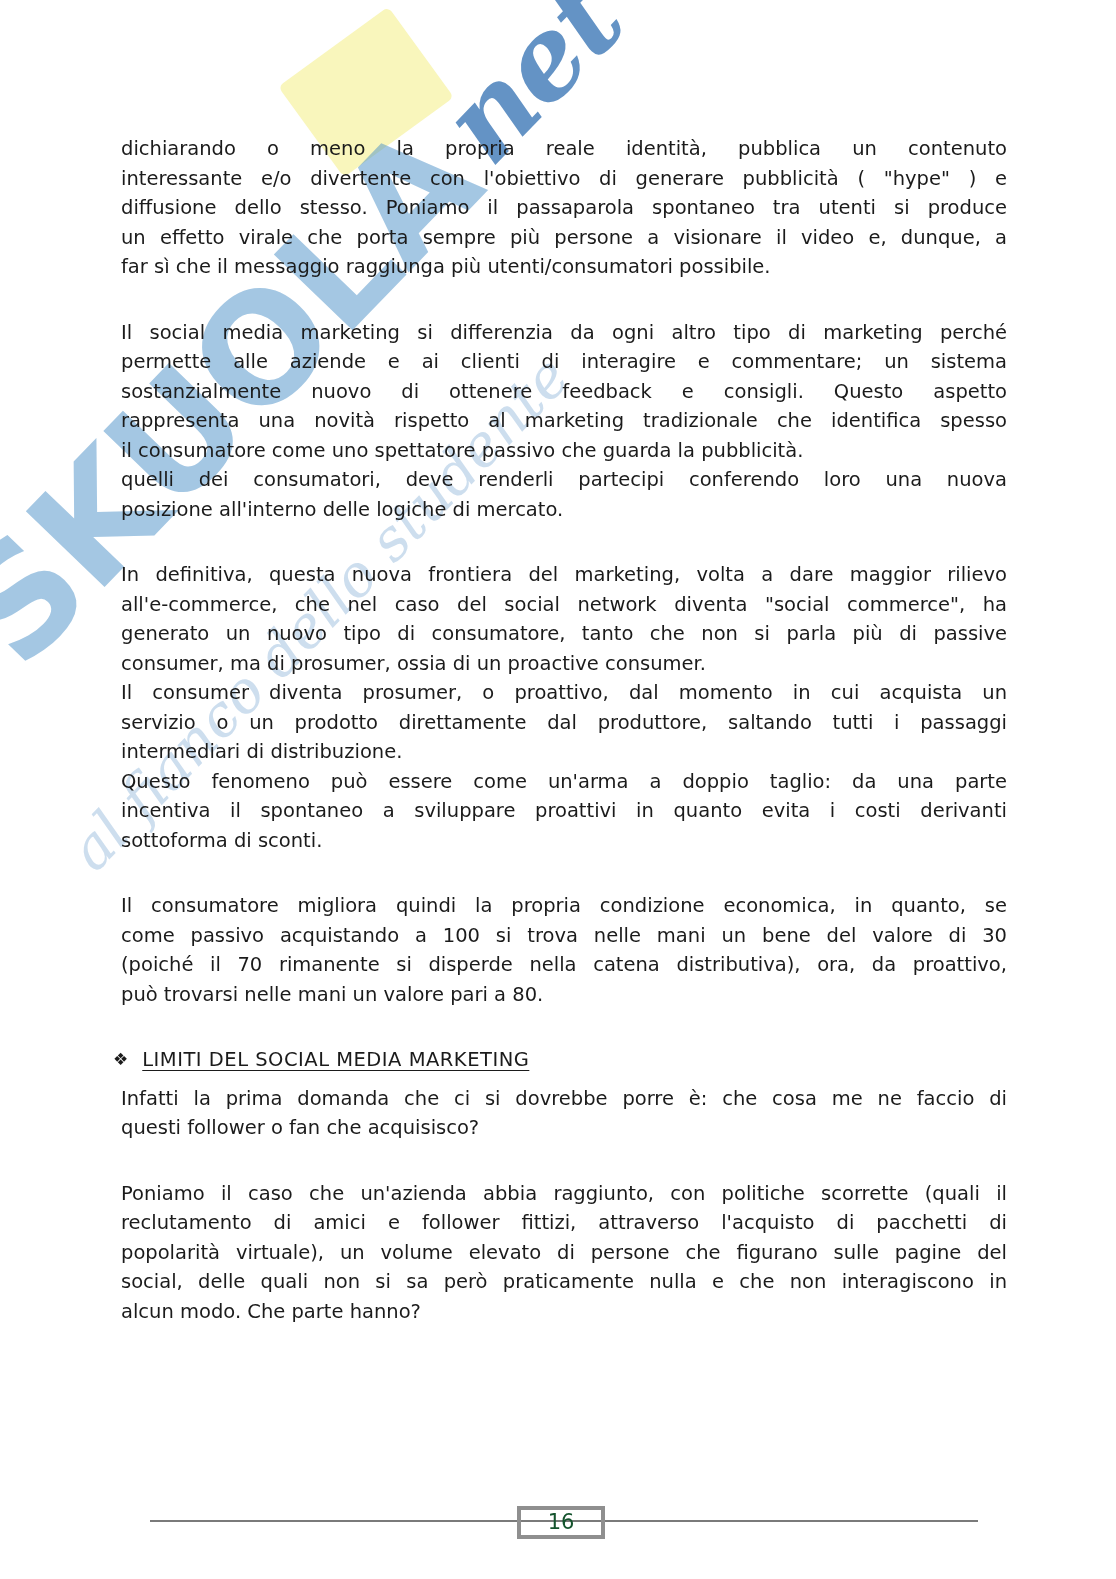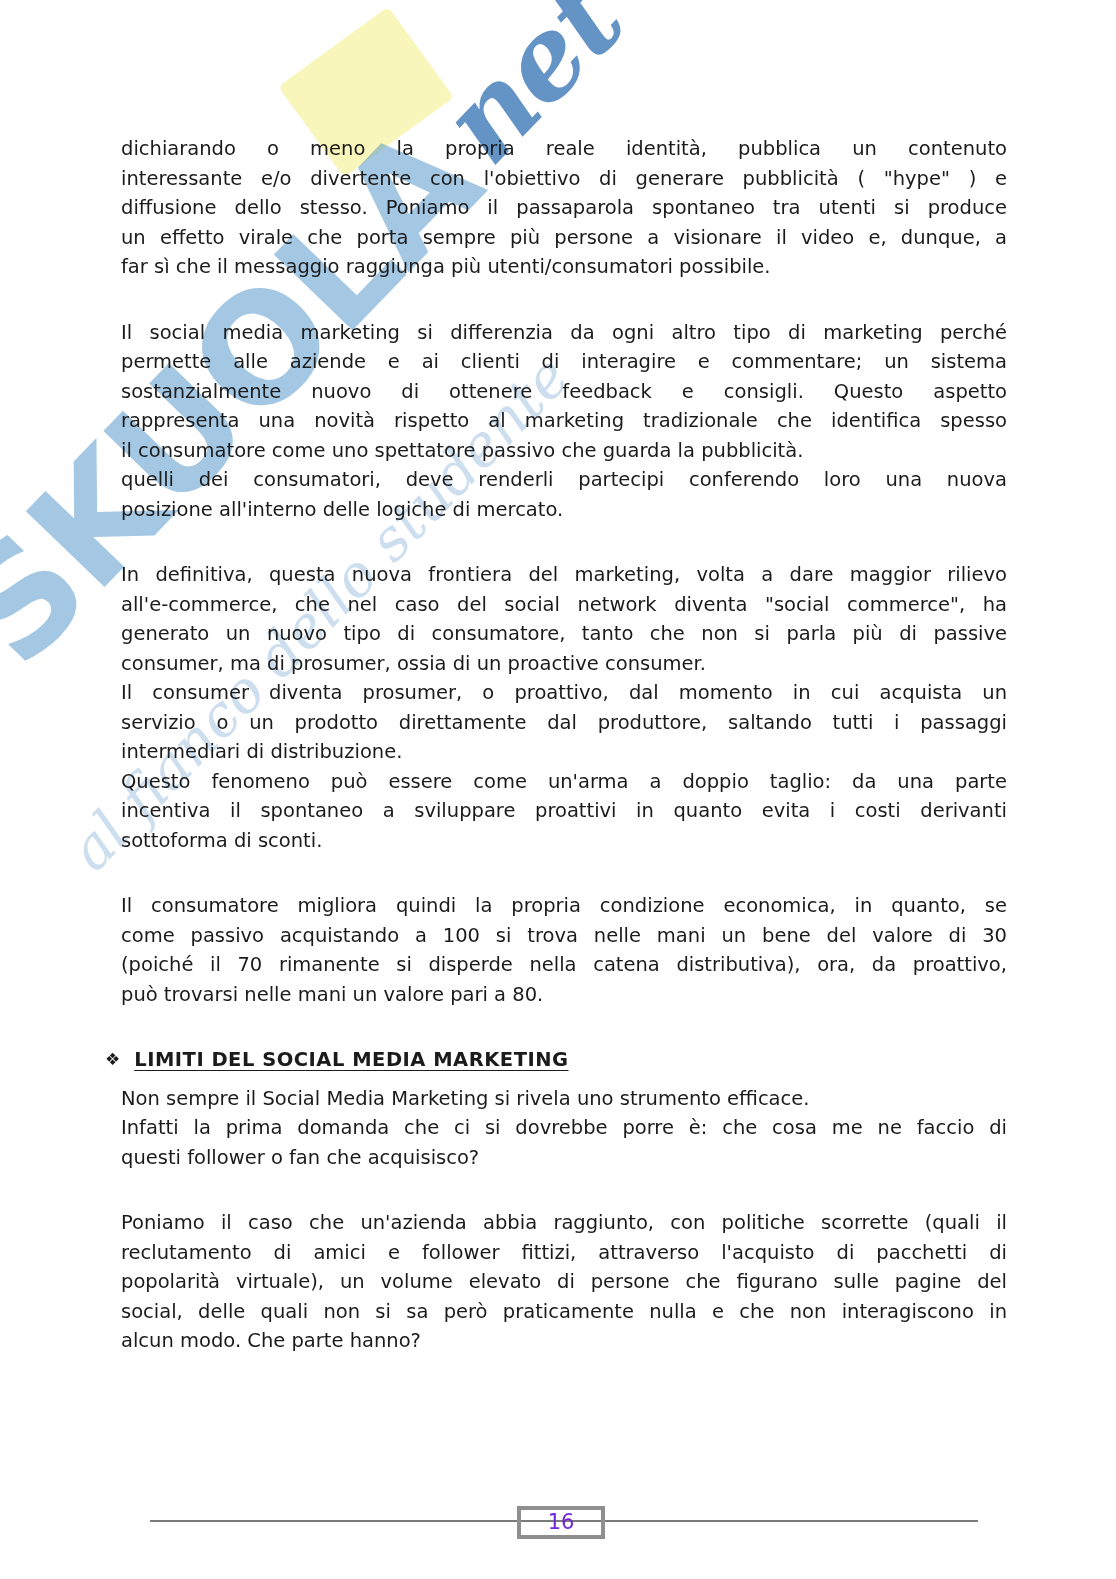--- a/index.html
+++ b/index.html
@@ -41,21 +41,21 @@
   }
   
   .content{
     position:absolute;left:105px;top:134px;width:902px;
     font-size:19.5px;line-height:29.5px;
     z-index:5;
   }
   .para{margin:0 0 36px 16px;}
   .line{white-space:normal;}
   .line.fill{text-align:justify;text-align-last:justify;}
-  .heading{margin:16px 0 8px 0;font-weight:bold;}
+  .heading{margin:16px 0 8px 8px;}
   .heading .bullet{
     display:inline-block;margin-right:14px;font-size:17px;
     position:relative;top:-1px;
   }
   .heading .heading-text{
     text-decoration:underline;
     text-underline-offset:4px;
     letter-spacing:0.5px;
   }
   
@@ -63,21 +63,21 @@
     position:absolute;left:150px;top:1520px;width:828px;height:2px;
     background:#7a7a7a;z-index:5;
   }
   .page-number-box{
     position:absolute;left:517px;top:1506px;width:88px;height:33px;
     border:4px solid #8f8f8f;box-sizing:border-box;
     display:flex;align-items:center;justify-content:center;
     background:transparent;z-index:6;
   }
   .page-number{
-    font-size:21px;color:#6d28d9;line-height:1;
+    font-size:21px;color:#14532d;line-height:1;
   }
 </style>
 </head>
 <body>
 
 <div class="page">
 
   <div class="wm-yellow"></div>
   <div class="wm-word"><span>SKUOLA</span><span class="wm-net">net</span></div>
   <div class="wm-tagline">al fianco dello studente</div>
@@ -112,21 +112,20 @@
         <div class="line">sottoforma di sconti.</div>
       </div>
       <div class="para">
         <div class="line fill">Il consumatore migliora quindi la propria condizione economica, in quanto, se</div>
         <div class="line fill">come passivo acquistando a 100 si trova nelle mani un bene del valore di 30</div>
         <div class="line fill">(poiché il 70 rimanente si disperde nella catena distributiva), ora, da proattivo,</div>
         <div class="line">può trovarsi nelle mani un valore pari a 80.</div>
       </div>
       <div class="heading"><span class="bullet">❖</span><span class="heading-text">LIMITI DEL SOCIAL MEDIA MARKETING</span></div>
       <div class="para">
-        <div class="line">Non sempre il Social Media Marketing si rivela uno strumento efficace.</div>
         <div class="line fill">Infatti la prima domanda che ci si dovrebbe porre è: che cosa me ne faccio di</div>
         <div class="line">questi follower o fan che acquisisco?</div>
       </div>
       <div class="para">
         <div class="line fill">Poniamo il caso che un'azienda abbia raggiunto, con politiche scorrette (quali il</div>
         <div class="line fill">reclutamento di amici e follower fittizi, attraverso l'acquisto di pacchetti di</div>
         <div class="line fill">popolarità virtuale), un volume elevato di persone che figurano sulle pagine del</div>
         <div class="line fill">social, delle quali non si sa però praticamente nulla e che non interagiscono in</div>
         <div class="line">alcun modo. Che parte hanno?</div>
       </div>

